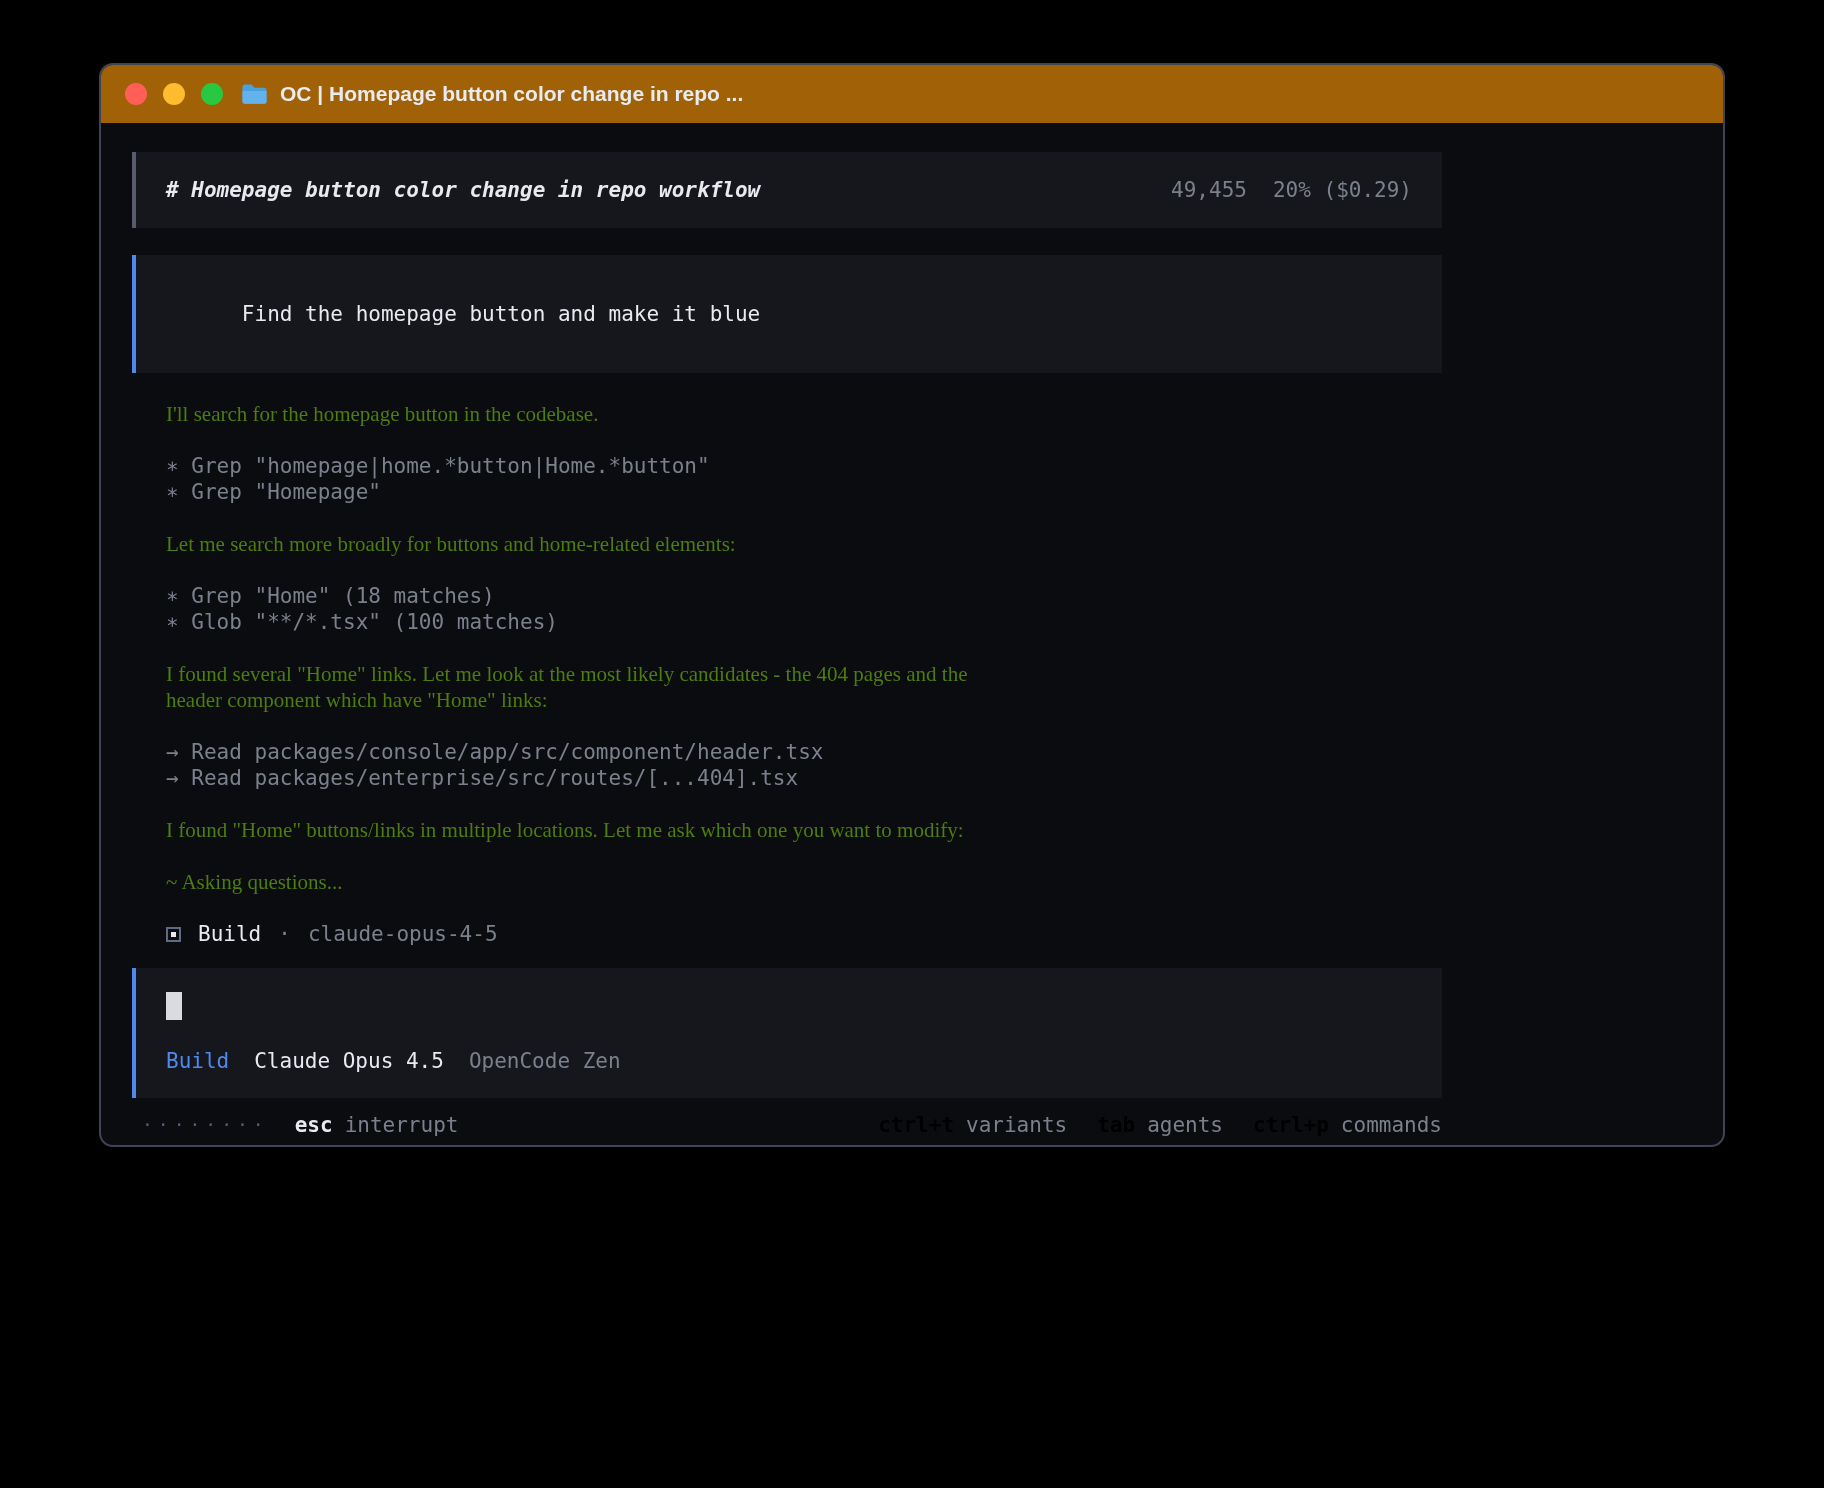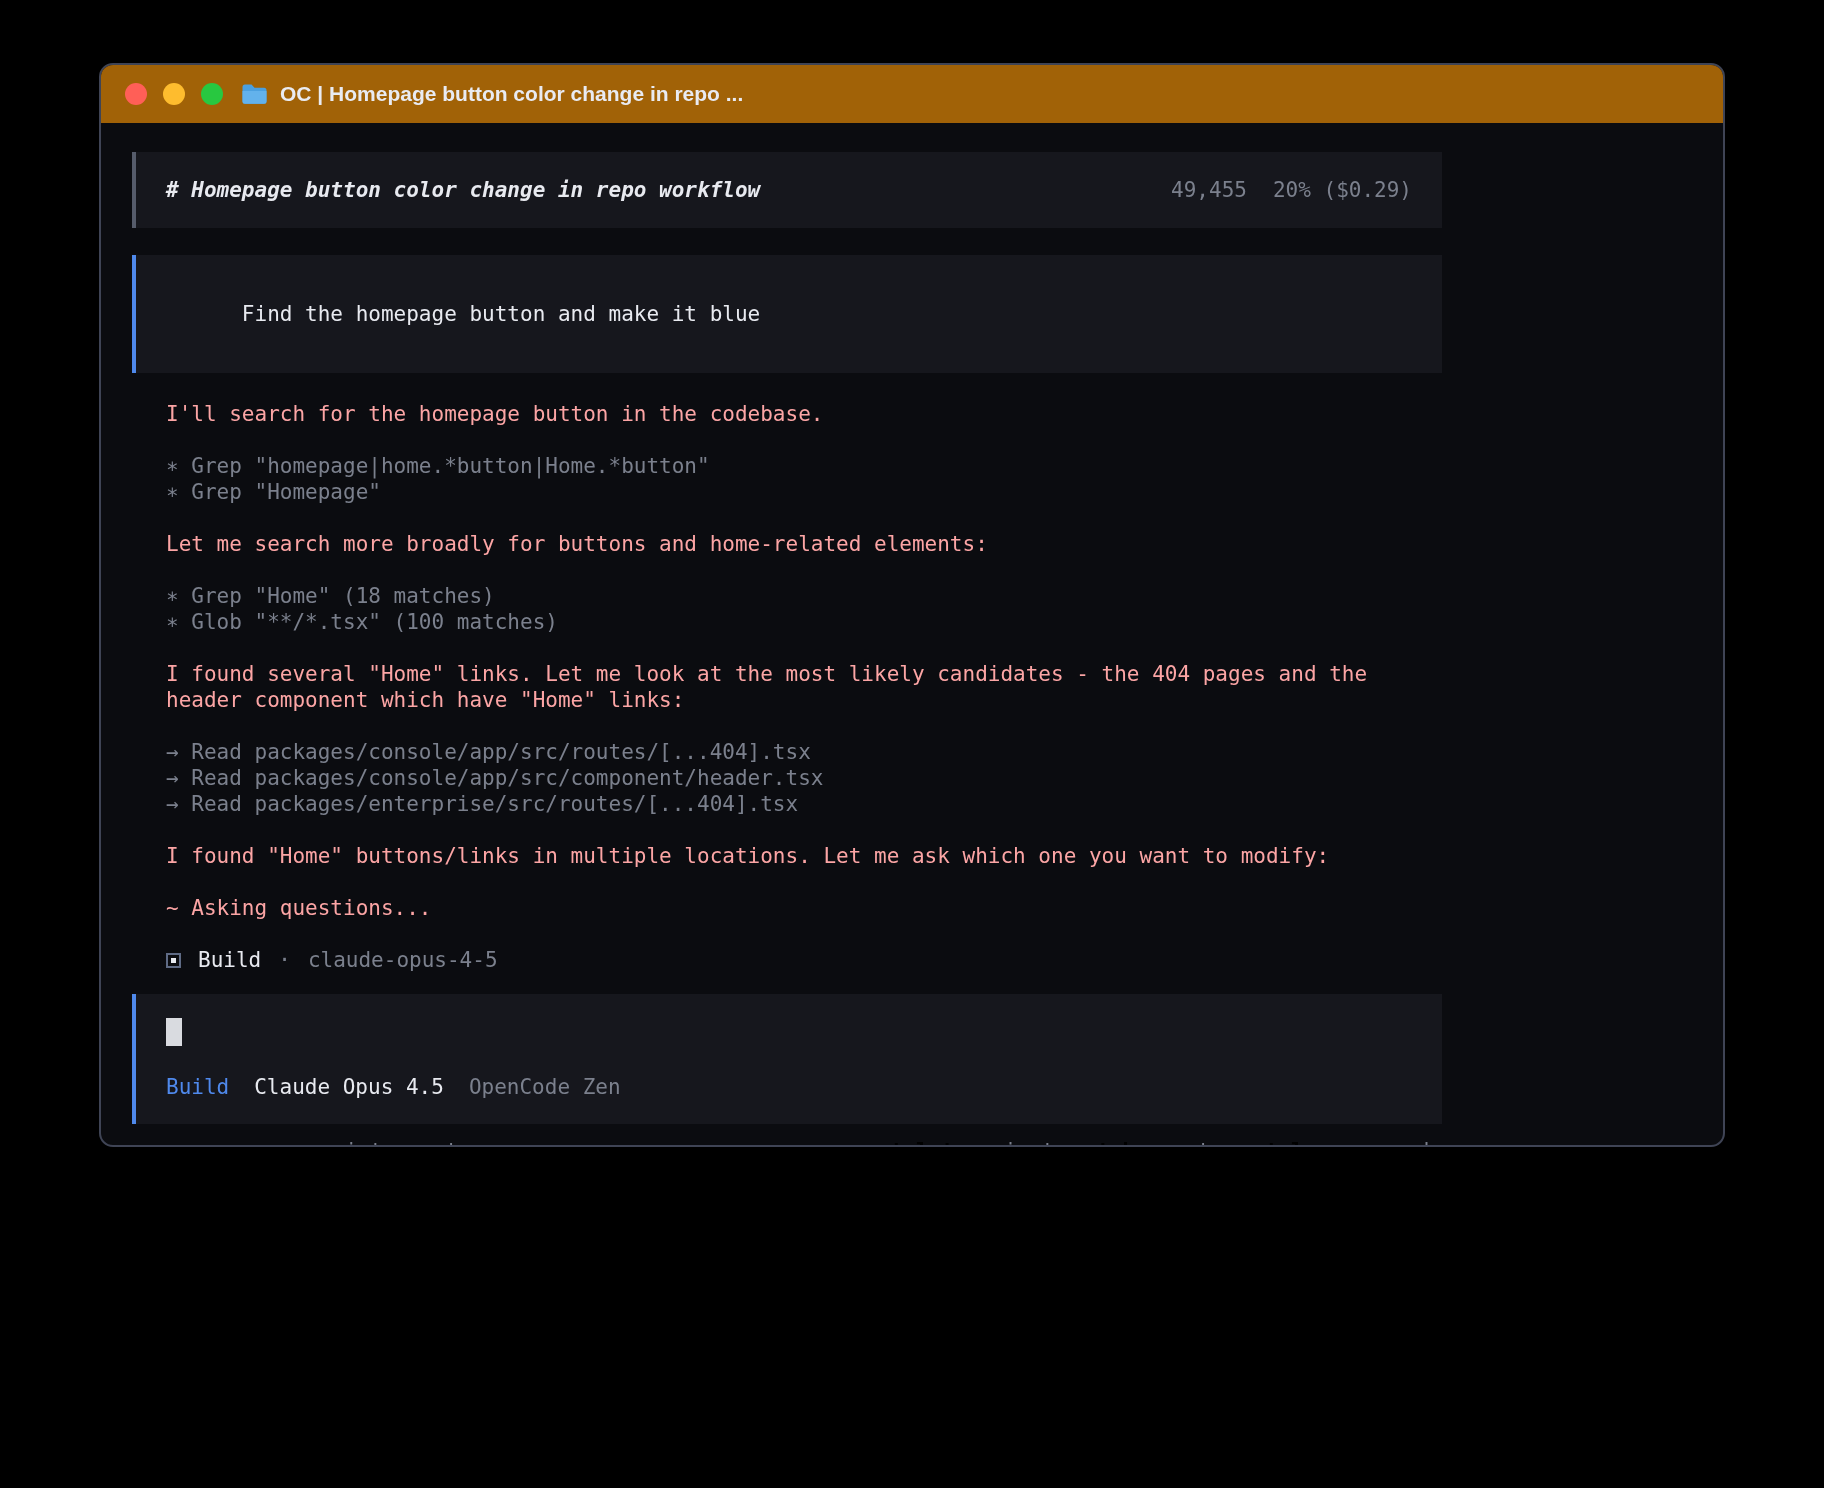--- a/index.html
+++ b/index.html
@@ -47,21 +47,21 @@
 
   .user-panel {
     border-left:4px solid #4f89ec; padding:23px 30px; margin-top:27px;
     color:#e8eaf0; font-size:21px; white-space:pre;
   }
 
   
   .transcript { margin-top:28px; width:1310px; }
   .block { margin-bottom:26px; }
   .ln { font-size:21px; line-height:26px; white-space:pre; margin-left:34px; }
-  .ln.text { color:#fca5a5; }
+  .ln.text { color:#4d7c0f;font-family:Liberation Serif, serif; }
   .ln.tool { color:#7b808d; }
 
   
   .status-row {
     display:flex; align-items:center; gap:17px; margin-left:34px; height:26px;
   }
   .status-icon {
     width:15px; height:15px; border:2px solid #5f6b85; display:inline-block;
     position:relative; flex:0 0 auto;
   }
@@ -132,21 +132,20 @@
       </div>
       <div class="block">
         <div class="ln tool">∗ Grep "Home" (18 matches)</div>
         <div class="ln tool">∗ Glob "**/*.tsx" (100 matches)</div>
       </div>
       <div class="block">
         <div class="ln text">I found several "Home" links. Let me look at the most likely candidates - the 404 pages and the</div>
         <div class="ln text">header component which have "Home" links:</div>
       </div>
       <div class="block">
-        <div class="ln tool">→ Read packages/console/app/src/routes/[...404].tsx</div>
         <div class="ln tool">→ Read packages/console/app/src/component/header.tsx</div>
         <div class="ln tool">→ Read packages/enterprise/src/routes/[...404].tsx</div>
       </div>
       <div class="block">
         <div class="ln text">I found "Home" buttons/links in multiple locations. Let me ask which one you want to modify:</div>
       </div>
       <div class="block">
         <div class="ln text">~ Asking questions...</div>
       </div>
     </div>

